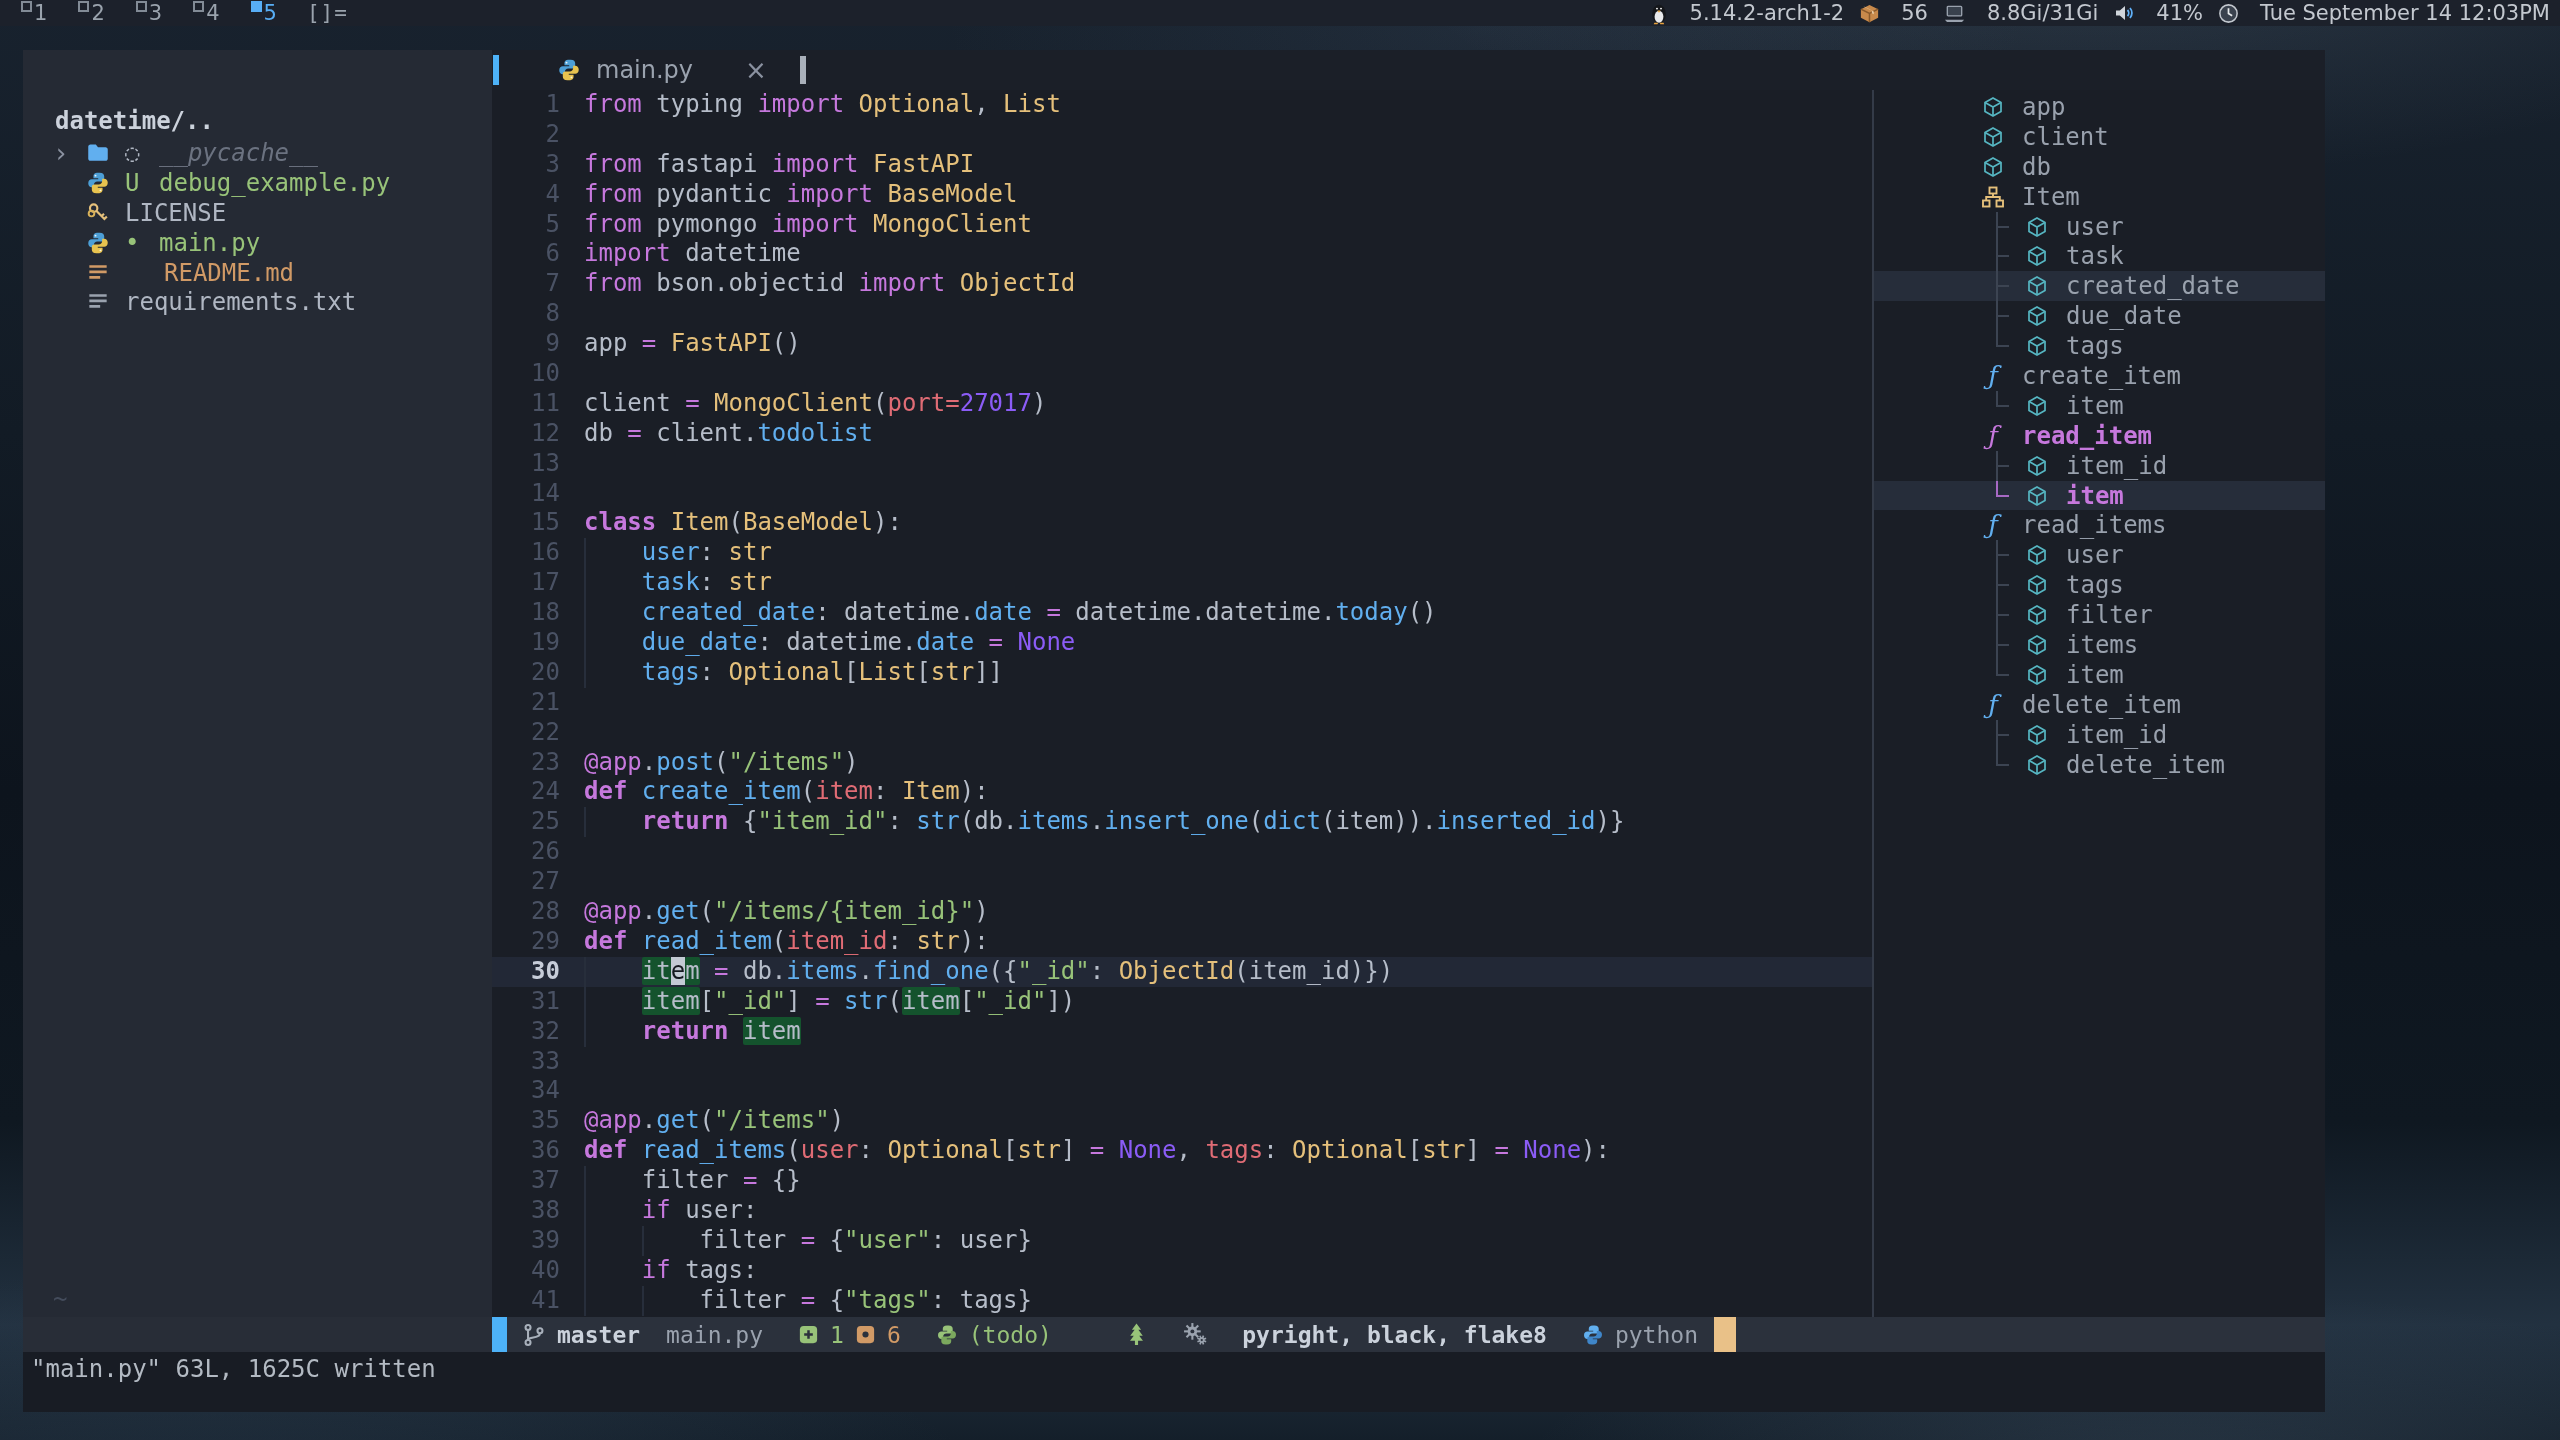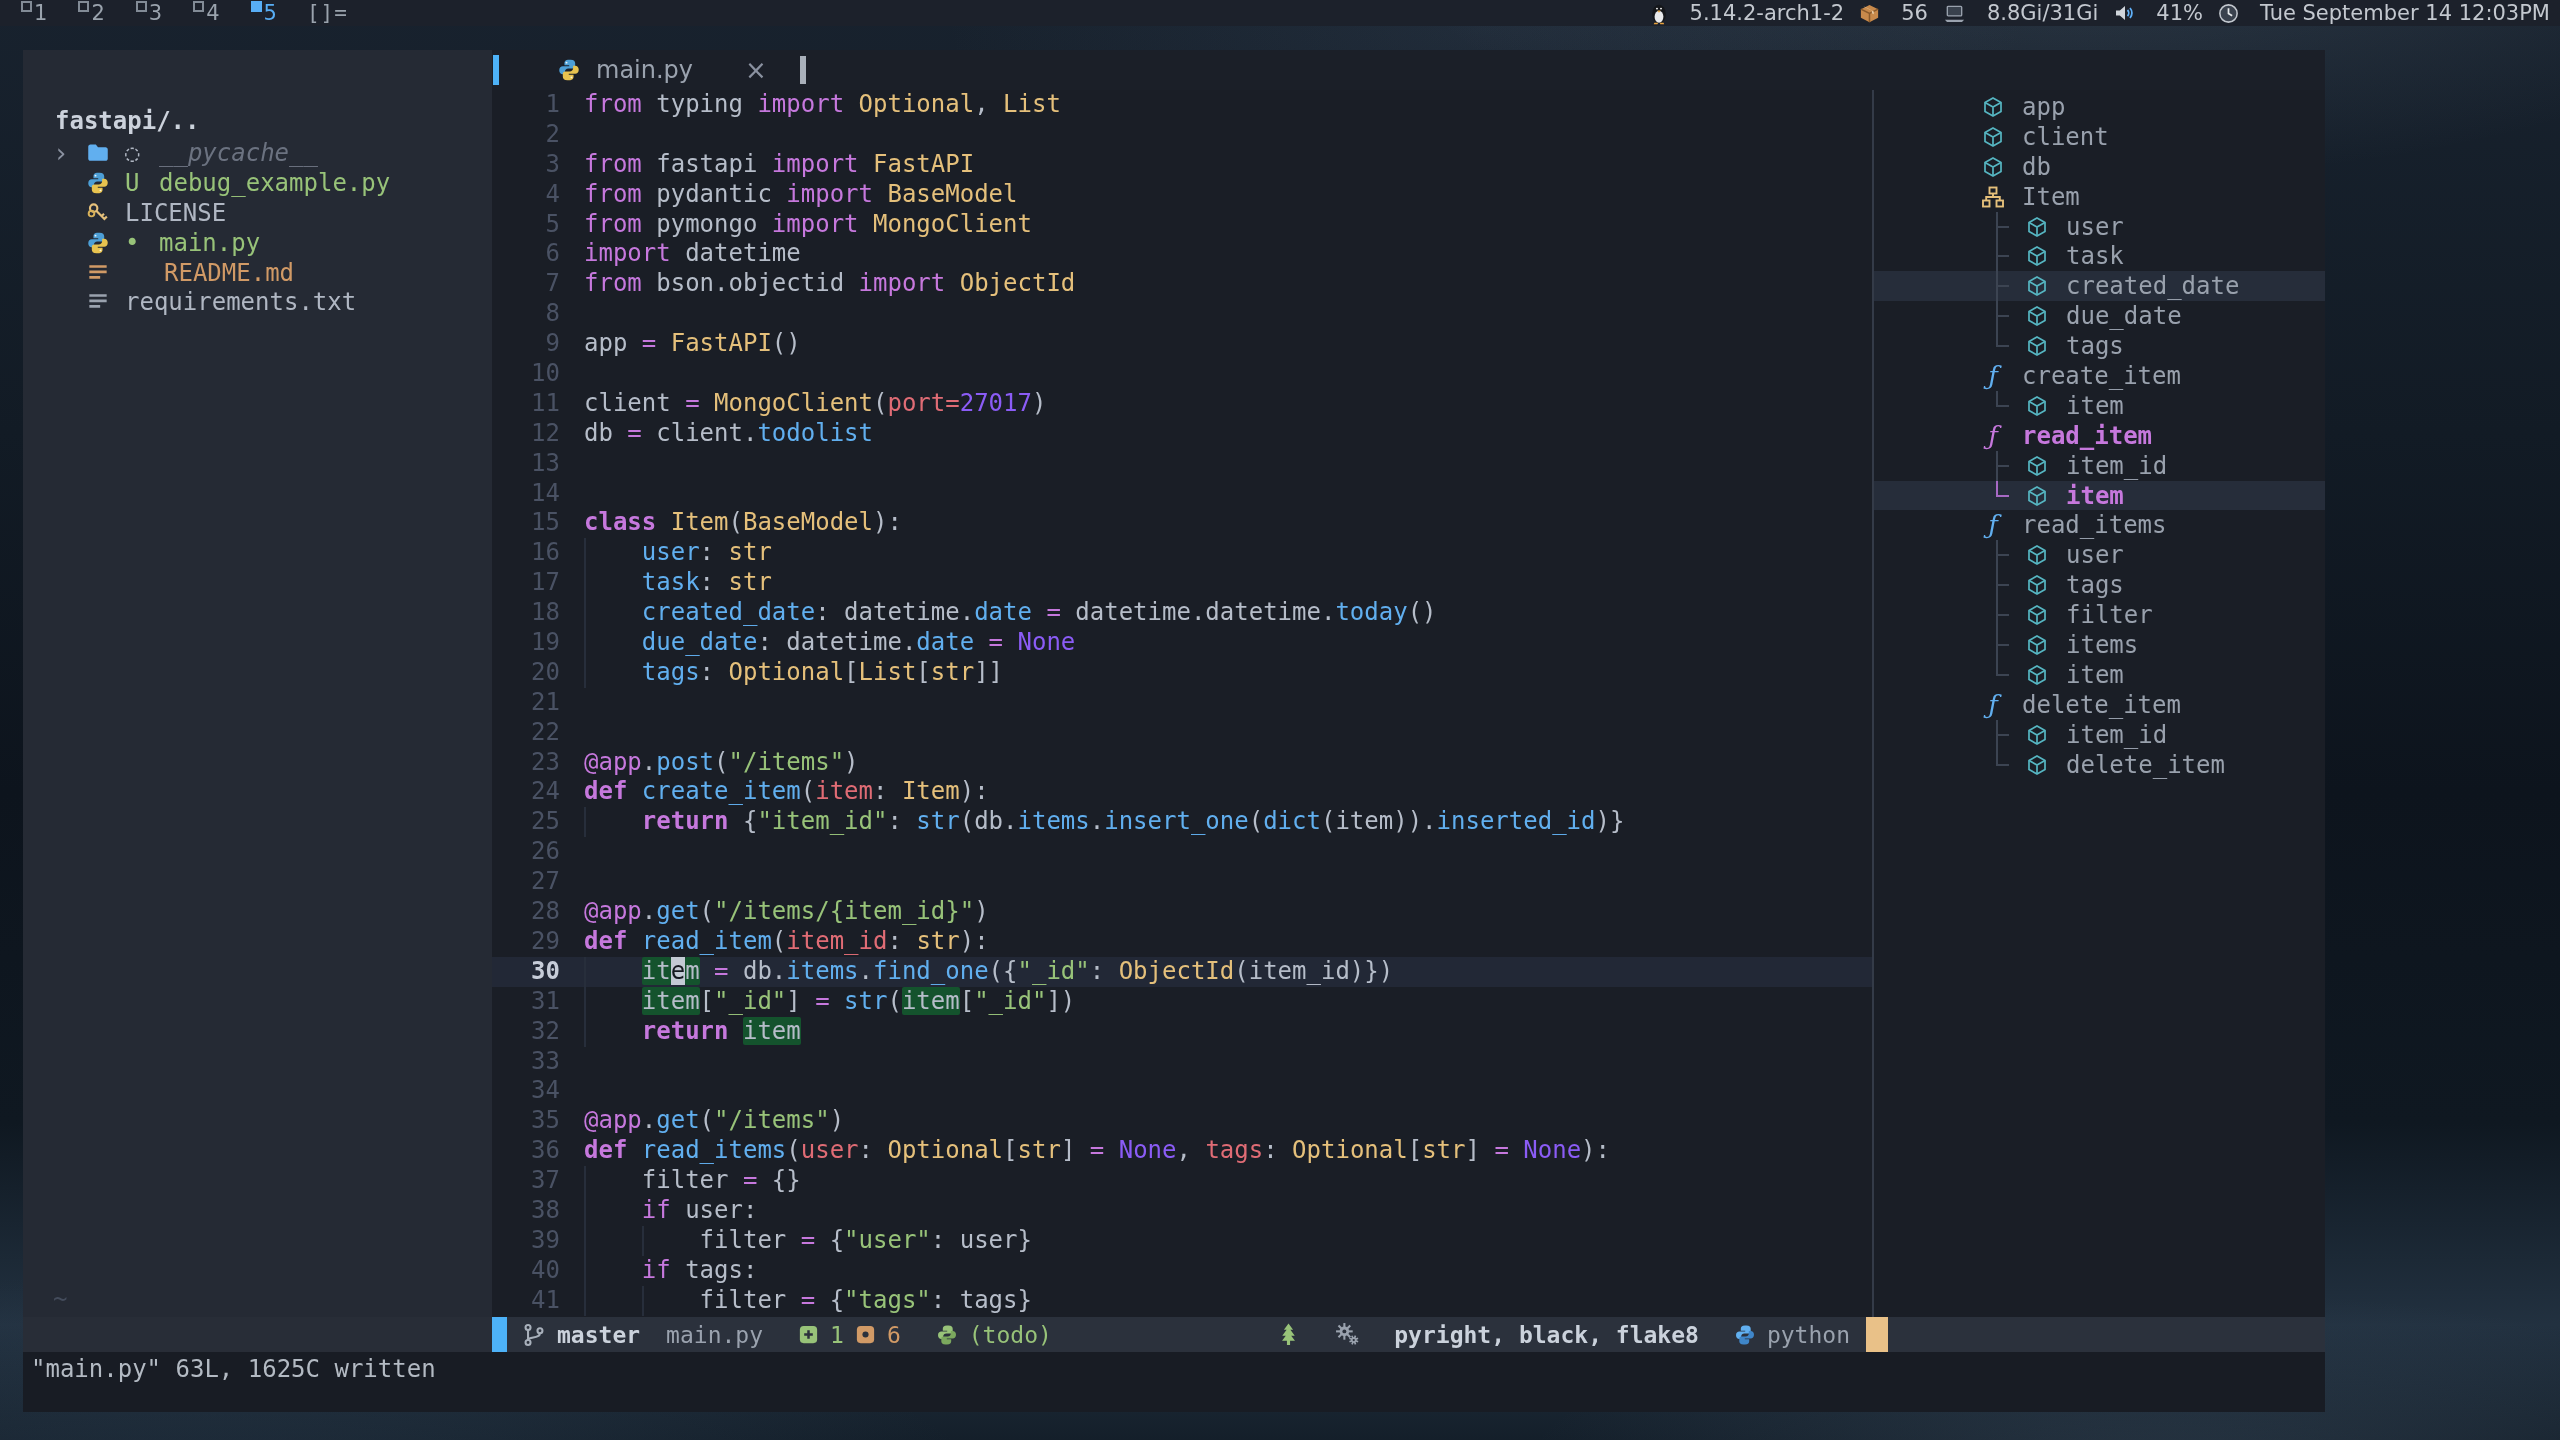--- a/index.html
+++ b/index.html
@@ -84,21 +84,21 @@
   .fletter.accent{color:#c678dd;}
   .conn{position:relative;width:44px;height:100%;flex:0 0 44px;}
   .conn::before{content:'';position:absolute;left:16px;top:0;bottom:0;width:2px;background:#3c4452;}
   .conn.last::before{bottom:50%;}
   .conn::after{content:'';position:absolute;left:16px;top:50%;width:13px;height:2px;background:#3c4452;margin-top:-1px;}
   .conn.accent::before,.conn.accent::after{background:#a769c4;}
 
   
   .statusline{display:flex;height:35px;}
   .sl-tree{width:469px;background:#282d37;}
-  .sl-main{width:1396px;background:#2b313c;display:flex;align-items:center;gap:0;
+  .sl-main{width:1244px;background:#2b313c;display:flex;align-items:center;gap:0;
     font-family:"DejaVu Sans Mono",monospace;font-size:23px;color:#9aa2ae;position:relative;}
   .sl-block{width:15px;height:35px;background:#4db2f8;flex:0 0 15px;}
   .sl-branch{margin-left:14px;}
   .sl-bold{color:#cbd2dc;font-weight:bold;}
   .sl-file{margin-left:26px;}
   .sl-green{color:#98c379;} .sl-orange{color:#d19a66;}
   .sl-gap-s{margin-left:10px;} .sl-gap-m{margin-left:34px;}
   .sl-right{margin-left:auto;display:flex;align-items:center;}
   .sl-tan{width:22px;height:35px;background:#e9c188;margin-left:16px;}
   .sl-sym{flex:1;background:#2b313c;}
@@ -190,21 +190,21 @@
             </svg>
           </span>
         <span class="tab-title">main.py</span>
         <span class="tab-close">×</span>
       </div>
       <div class="tab-cursor"></div>
     </div>
 
     <div class="panes">
       <div class="tree-pane">
-        <div class="tree-root">fastapi/..</div>
+        <div class="tree-root">datetime/..</div>
         <div id="tree-items">
             <div class="tree-row">
               <span class="tree-chevron">›</span>
               <span class="icn">
                 <svg width="26" height="26" viewBox="0 0 24 24">
                   <path d="M3 6.2c0-1.1.9-2 2-2h5l2 2.6h7c1.1 0 2 .9 2 2v8.4c0 1.1-.9 2-2 2H5c-1.1 0-2-.9-2-2z" fill="#61afef"></path>
                 </svg>
               </span>
               <span class="tree-git ">◌</span>
               <span class="tree-name dim">__pycache__</span>

